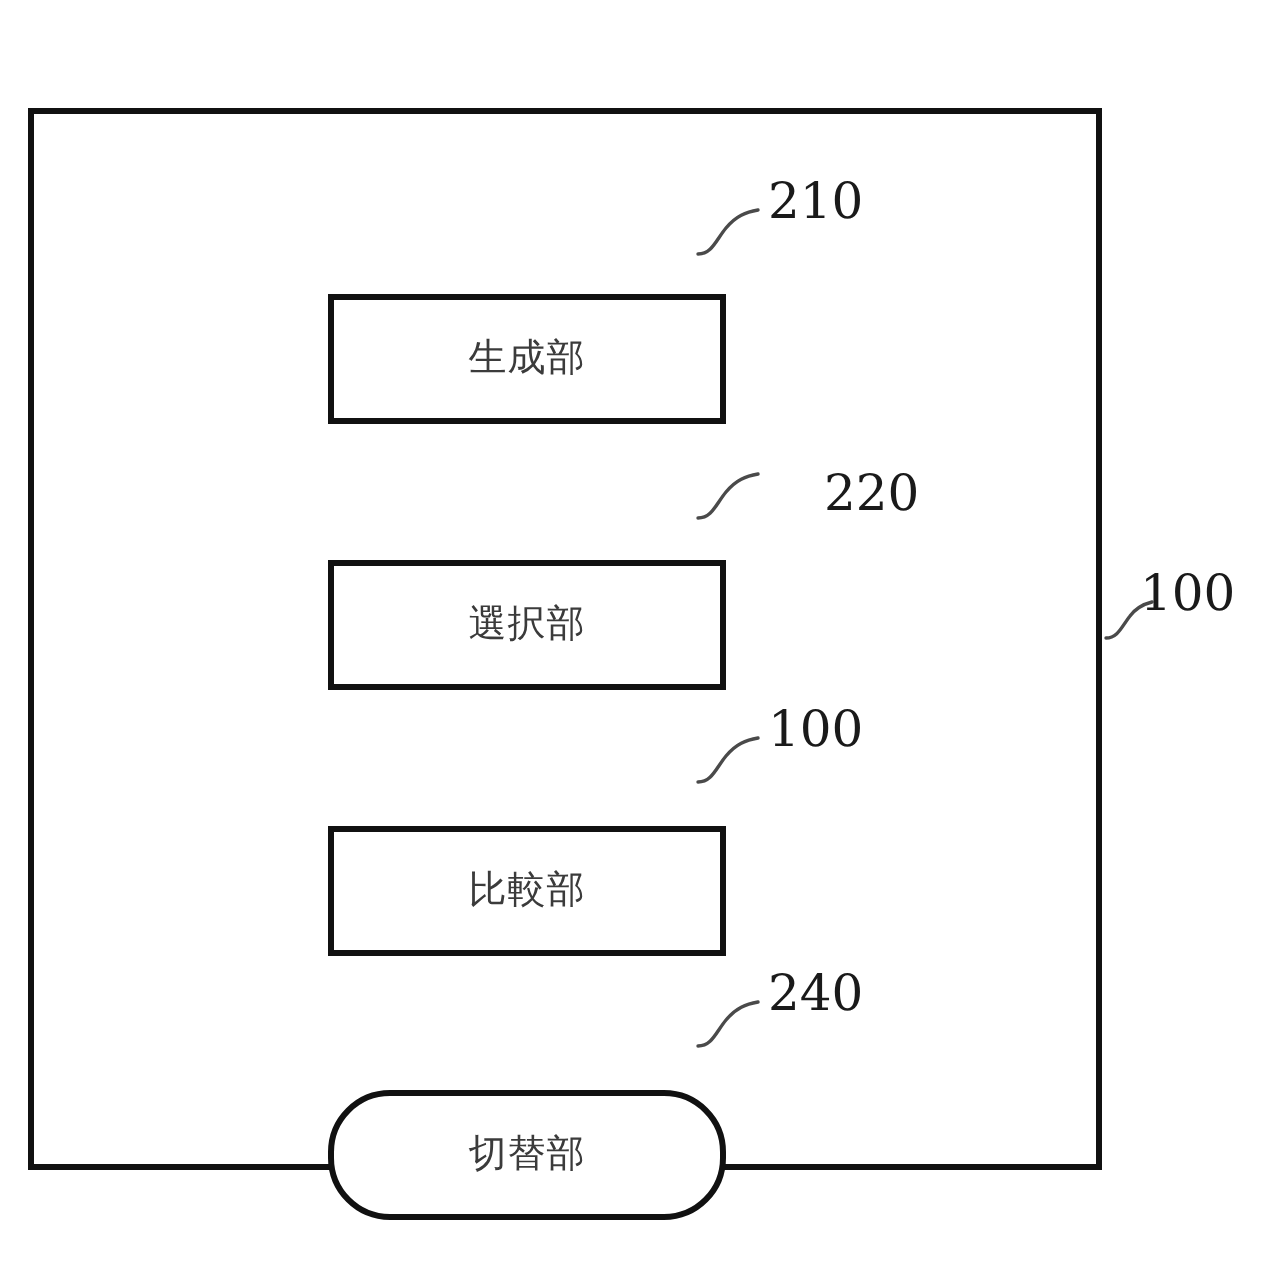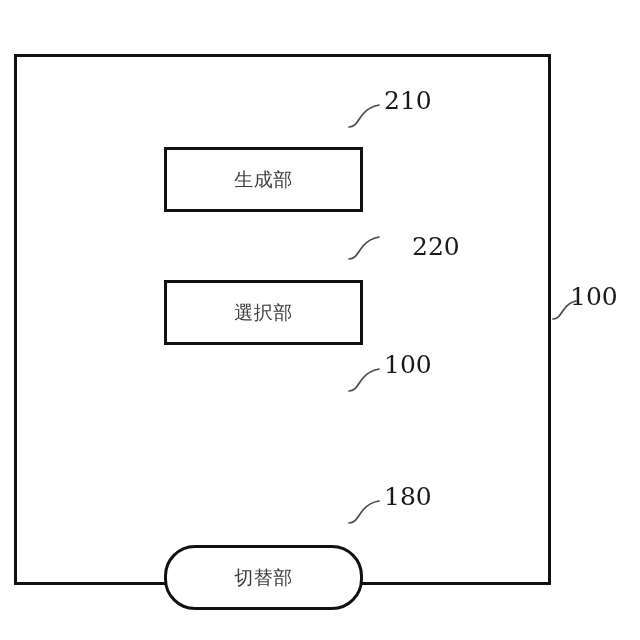--- a/index.html
+++ b/index.html
@@ -106,34 +106,37 @@
   <div class="outer-box">
 
     <div class="unit-box b1">
       <span class="unit-label">生成部</span>
     </div>
 
     <div class="unit-box b2">
       <span class="unit-label">選択部</span>
     </div>
 
+    <div class="unit-box b3">
+      <span class="unit-label">比較部</span>
+    </div>
 
     <div class="unit-box b4">
       <span class="unit-label">切替部</span>
     </div>
 
   </div>
 
   <svg id="leaders" viewBox="0 0 640 640">
     <path d="M349,127 C356,127 358,120 363,114 C368,108 373,106 379,105"></path>
     <path d="M349,259 C356,259 358,252 363,246 C368,240 373,238 379,237"></path>
     <path d="M349,391 C356,391 358,384 363,378 C368,372 373,370 379,369"></path>
     <path d="M349,523 C356,523 358,516 363,510 C368,504 373,502 379,501"></path>
     <path d="M553,319 C559,319 561,313 565,308 C568,304 572,302 576,301"></path>
   </svg>
 
   <div class="ref-num n210">210</div>
   <div class="ref-num n220">220</div>
   <div class="ref-num n230">100</div>
-  <div class="ref-num n240">180</div>
+  <div class="ref-num n240">240</div>
   <div class="ref-num n100">100</div>
 
 </div>
 
 </body></html>

